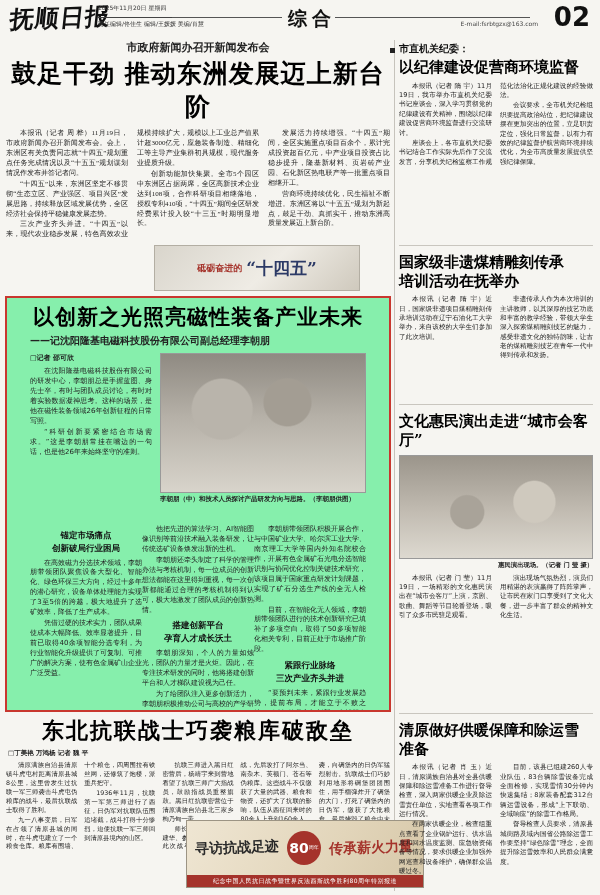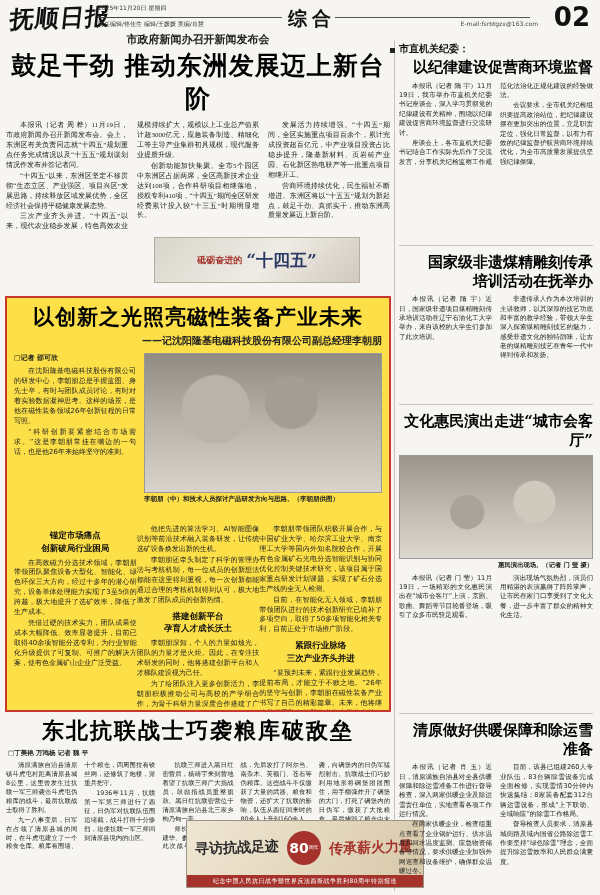--- a/index.html
+++ b/index.html
@@ -29,48 +29,48 @@
   .line-right { left:335px; width:195px; }
   .section-title {
     position:absolute; left:288px; top:6px; font-size:19px; font-weight:bold;
     letter-spacing:5px; color:#111;
   }
   .mast-email { position:absolute; right:62px; top:20px; font-size:6px; color:#444; }
   .page-num { position:absolute; right:10px; top:2px; font-size:26px; font-weight:bold; color:#111; }
   
   .vline { position:absolute; left:394px; top:40px; bottom:4px; border-left:1px solid #c6c3bc; }
   
-  .art-main { position:absolute; left:6px; top:32px; width:384px; height:253px; }
+  .art-main { position:absolute; left:6px; top:40px; width:384px; height:253px; }
   .kicker { text-align:center; font-size:11px; font-weight:bold; color:#222; }
   .headline-1 {
     text-align:center; font-size:25px; font-weight:900; letter-spacing:1px;
     font-family:"DejaVu Serif","Liberation Serif",serif; color:#000; margin:2px 0 6px;
   }
   .body-cols-3 { columns:3; column-gap:9px; height:195px; overflow:hidden;font-family:Liberation Serif, serif; }
   .para { font-size:7px; line-height:1.42; text-align:justify; text-indent:14px; color:#222;
           margin-bottom:1px; }
   .fyp-graphic {
     position:absolute; left:148px; top:205px; width:206px; height:46px;
     background:linear-gradient(135deg,#d9d5cc,#efece5 55%,#cfc9bd);
     border:1px solid #b3aea3; display:flex; align-items:center; justify-content:center;
     overflow:hidden;
   }
   .fyp-small { font-size:9px; font-weight:bold; color:#a5332b; margin-right:4px; }
   .fyp-big { font-size:17px; font-weight:900; color:#2c3a66;
              font-family:"DejaVu Serif","Liberation Serif",serif; }
   
   .art-feature {
     position:absolute; left:5px; top:296px; width:386px; height:416px;
-    border:2px solid #c8372e; background:#fde047; padding:5px 7px;
+    border:2px solid #c8372e; background:#86efac; padding:5px 23px;
   }
   .headline-2 {
     text-align:center; font-size:21px; font-weight:900; color:#000; letter-spacing:1px;
     font-family:"DejaVu Serif","Liberation Serif",serif;
   }
-  .feature-sub { text-align:right; font-size:10px; font-weight:bold; color:#222; margin:3px 0 5px; }
+  .feature-sub { text-align:left; font-size:10px; font-weight:bold; color:#222; margin:3px 0 5px; }
   .feature-top { display:flex; gap:8px; height:168px; overflow:hidden; }
   .ft-col1 { width:122px; flex:none; }
   .byline { font-size:7px; font-weight:bold; margin-bottom:4px; }
   .photo-wrap { flex:1; }
   .photo {
     width:100%; height:140px; border:1px solid #999;
     background:
       radial-gradient(circle at 30% 40%, #b9b4ab 0 18%, transparent 19%),
       radial-gradient(circle at 62% 35%, #a39d93 0 15%, transparent 16%),
       linear-gradient(180deg,#8f8a82 0%,#b5b0a7 45%,#d8d4cb 100%);
@@ -109,21 +109,21 @@
     display:flex; align-items:center; justify-content:center; letter-spacing:0.5px;
   }
   
   .right-col { position:absolute; left:399px; top:42px; width:194px; height:849px; }
   .r-art { padding-bottom:6px; }
   .r-kicker { font-size:10px; font-weight:bold; color:#111; position:relative; }
   .r-kicker::before {
     content:""; position:absolute; left:-9px; top:6px; width:5px; height:5px; background:#222;
   }
   .headline-r { font-size:15px; font-weight:900; color:#000; line-height:1.25;
-                font-family:"DejaVu Serif","Liberation Serif",serif; margin:2px 0 5px;text-align:right; }
+                font-family:"DejaVu Serif","Liberation Serif",serif; margin:2px 0 5px; }
   .body-cols-2 { columns:2; column-gap:8px; overflow:hidden; }
   .body-cols-2 .para { font-size:6.6px; text-indent:13px; }
   .r-divider { border-top:1px solid #c9c6bf; margin:5px 0 7px; }
   .h-d { height:152px; }
   .h-e { height:98px; }
   .h-f-body { height:128px; }
   .h-g-body { height:220px; }
   .r-photo {
     width:100%; height:104px; border:1px solid #999; margin:2px 0;
     background:

